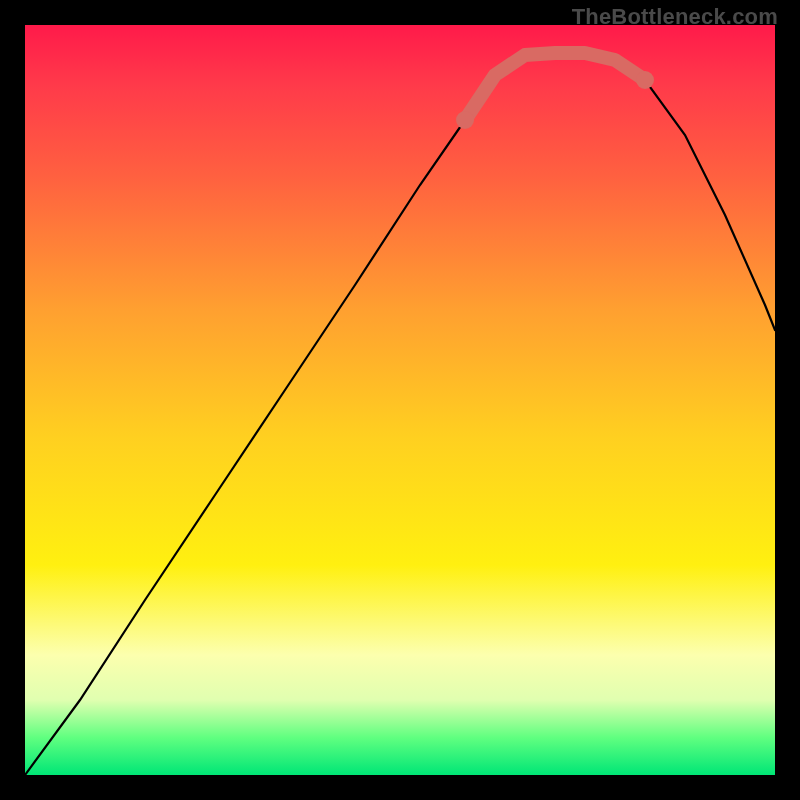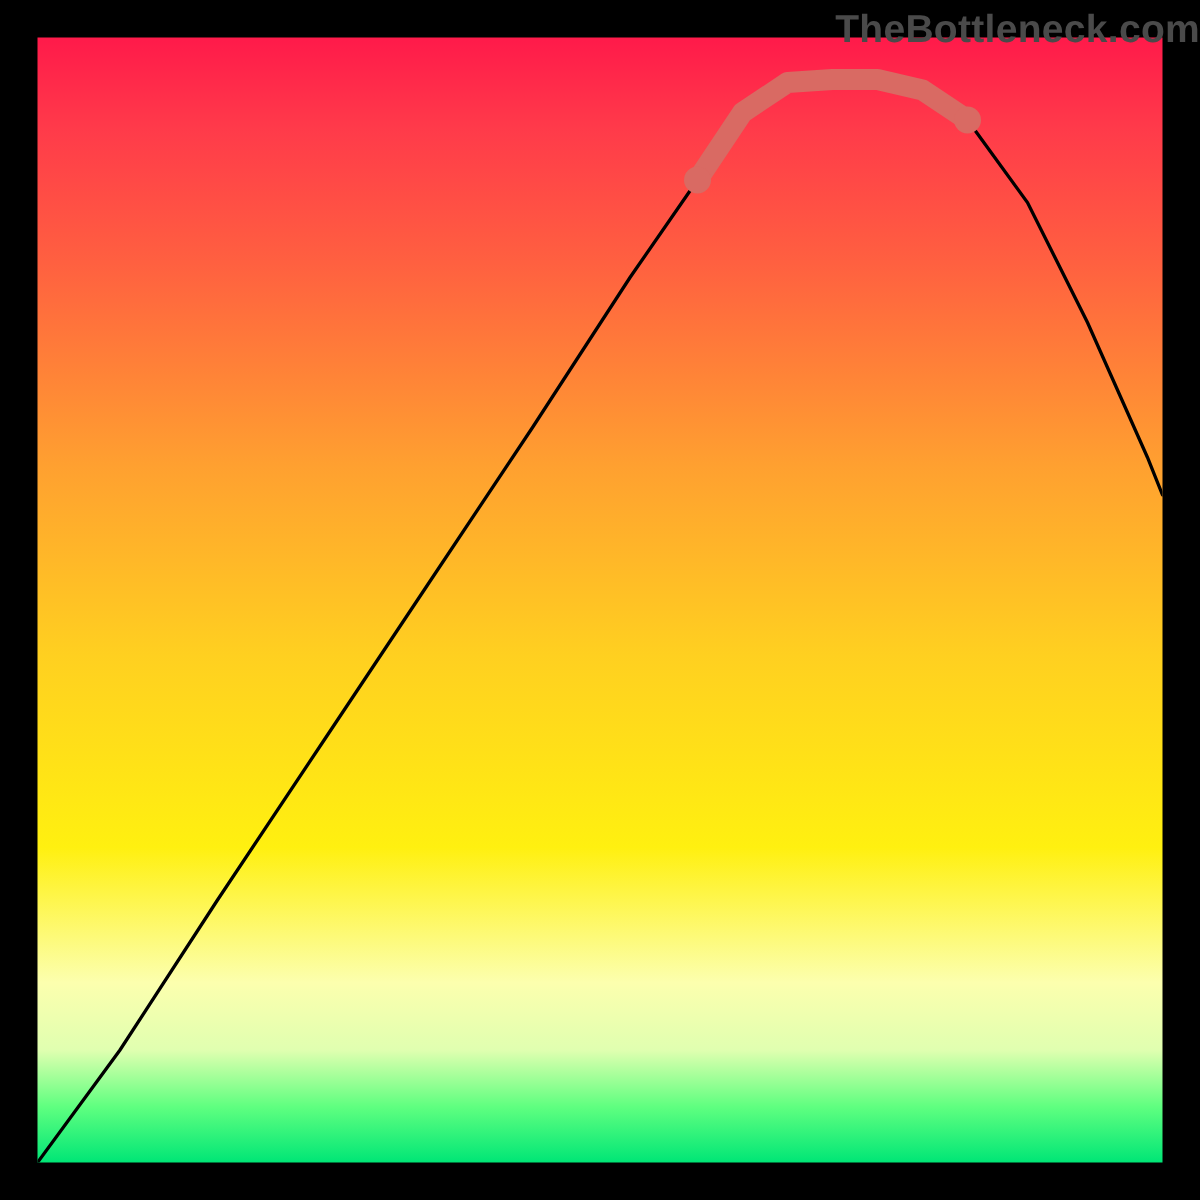--- a/index.html
+++ b/index.html
@@ -18,23 +18,23 @@
       #ffd020 55%,
       #fff010 72%,
       #fcffae 84%,
       #e0ffb0 90%,
       #60ff80 95%,
       #00e676 100%);
   }
   .watermark {
     position: absolute;
     top: 4px;
-    right: 0;
+    right: 22px;
     font-family: Arial, Helvetica, sans-serif;
-    font-size: 26px;
+    font-size: 22px;
     font-weight: 600;
     color: #4a4a4a;
     letter-spacing: 0.2px;
   }
   svg.plot {
     position: absolute;
     left: 25px;
     top: 25px;
     width: 750px;
     height: 750px;

